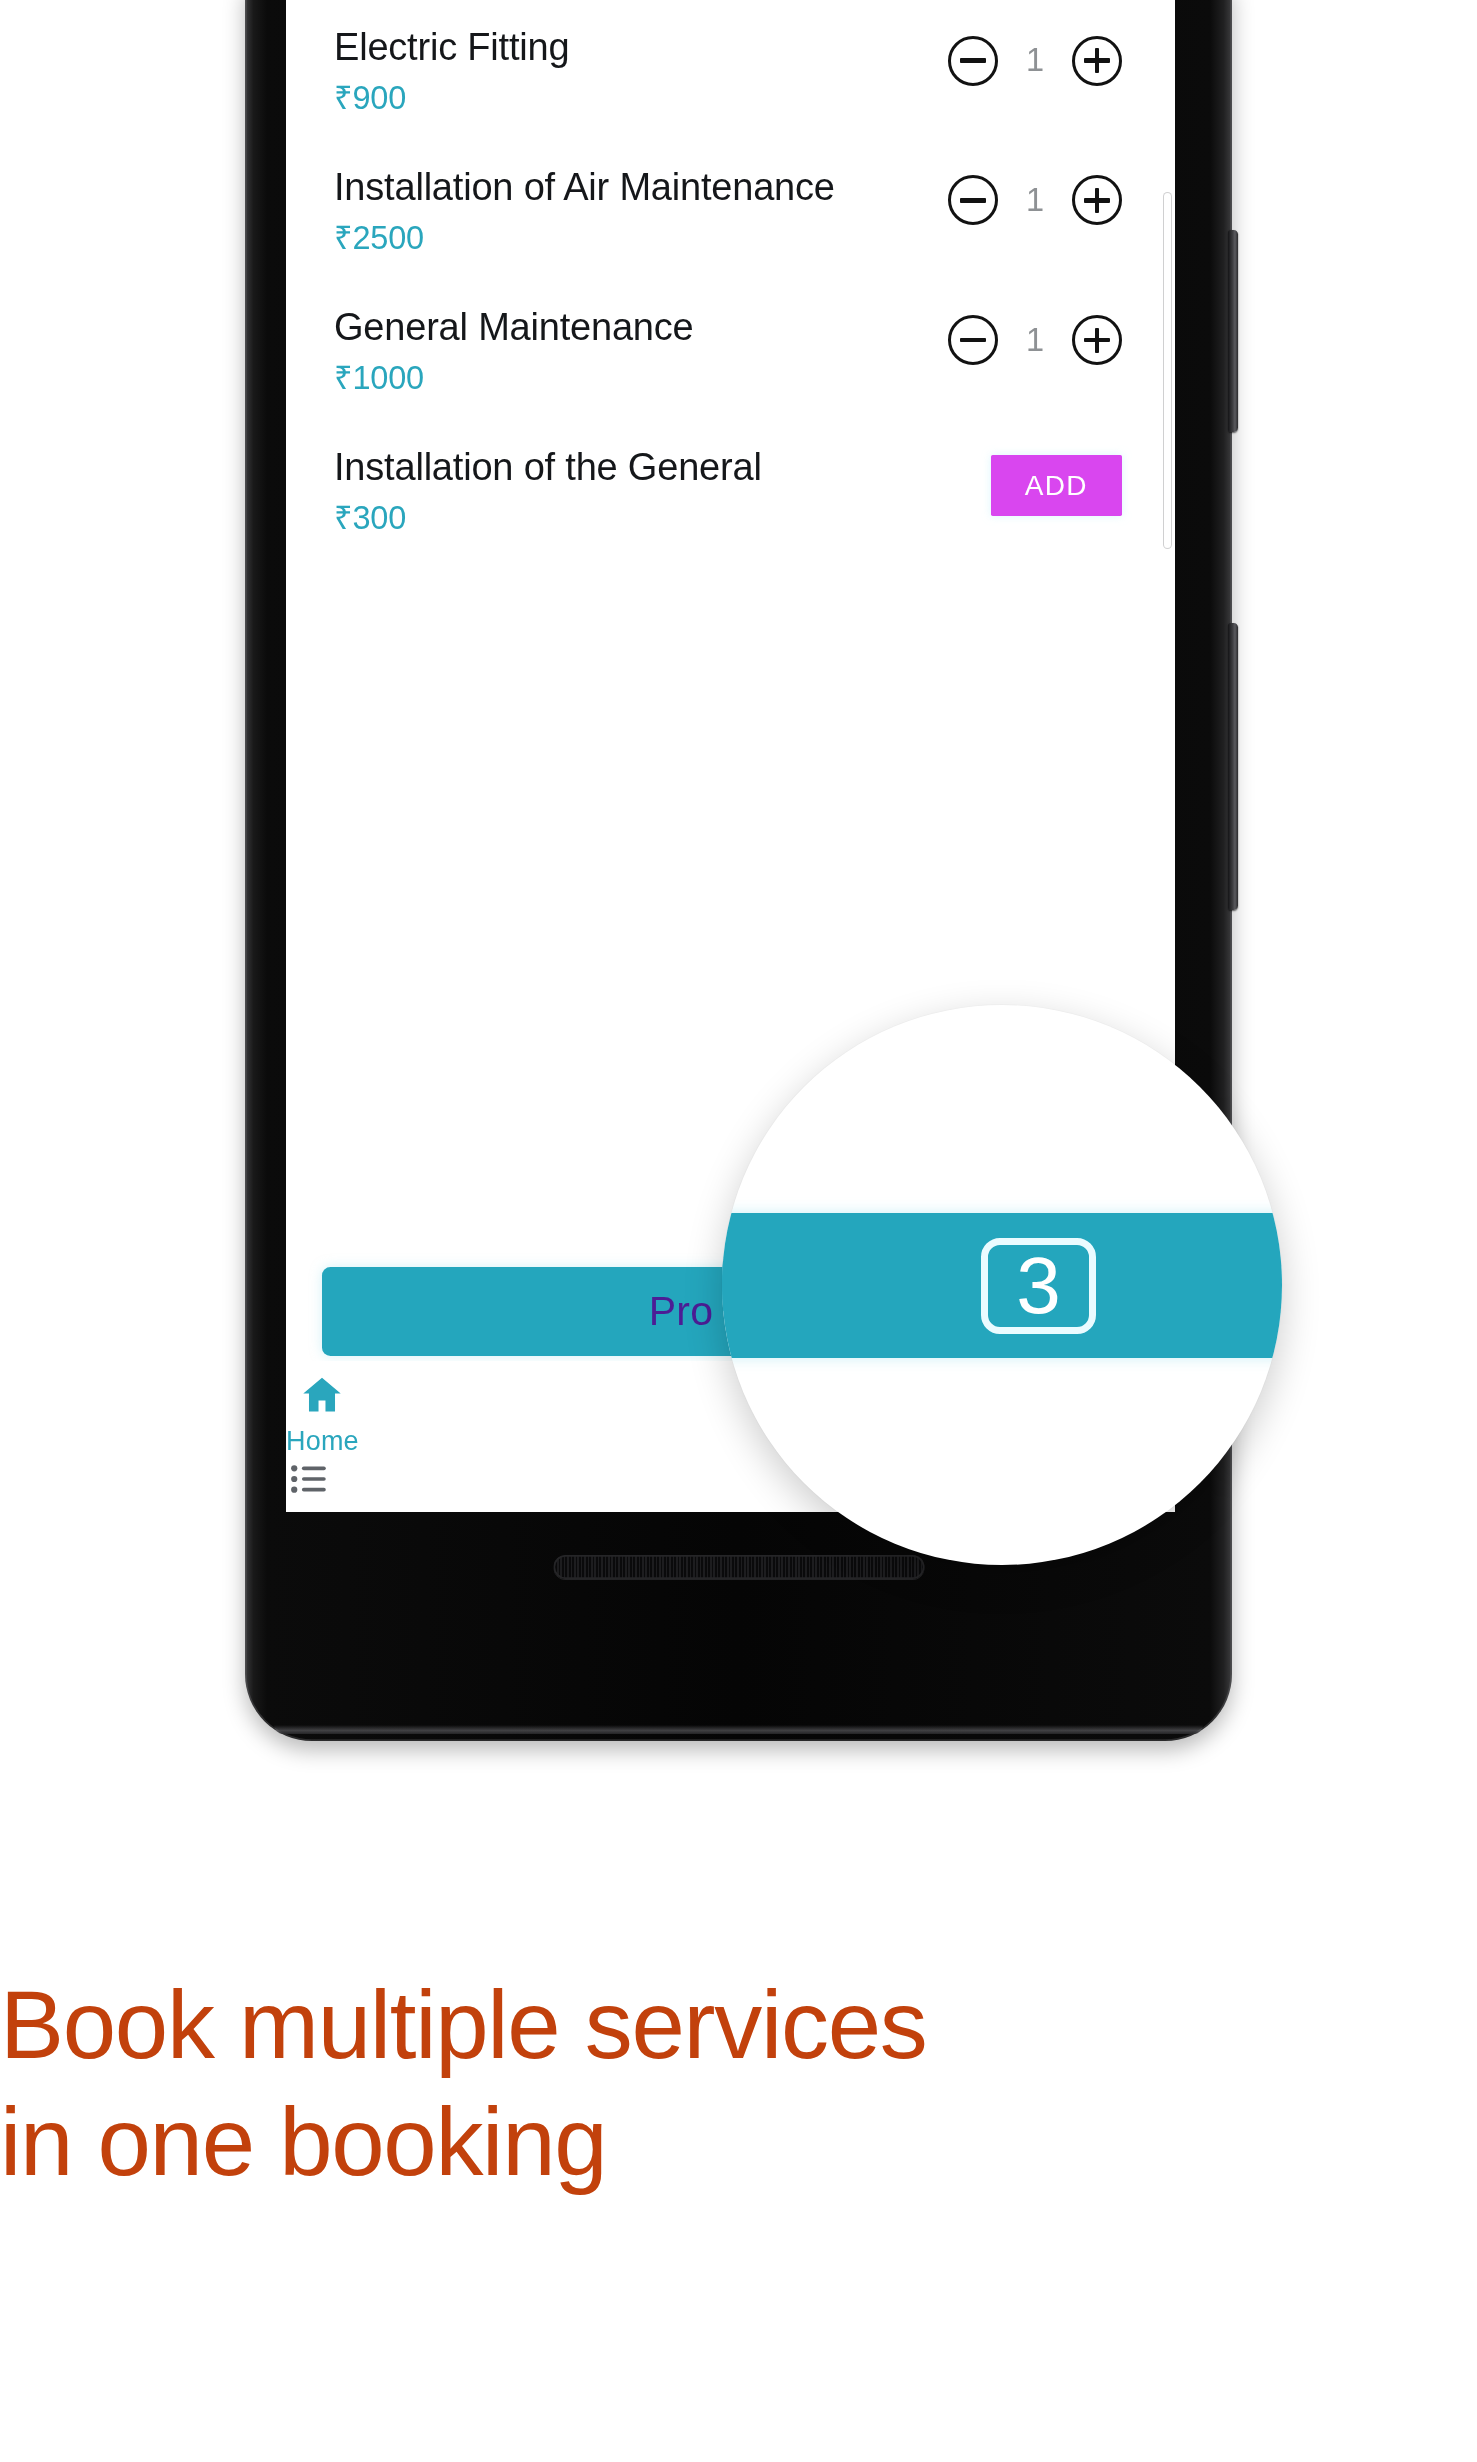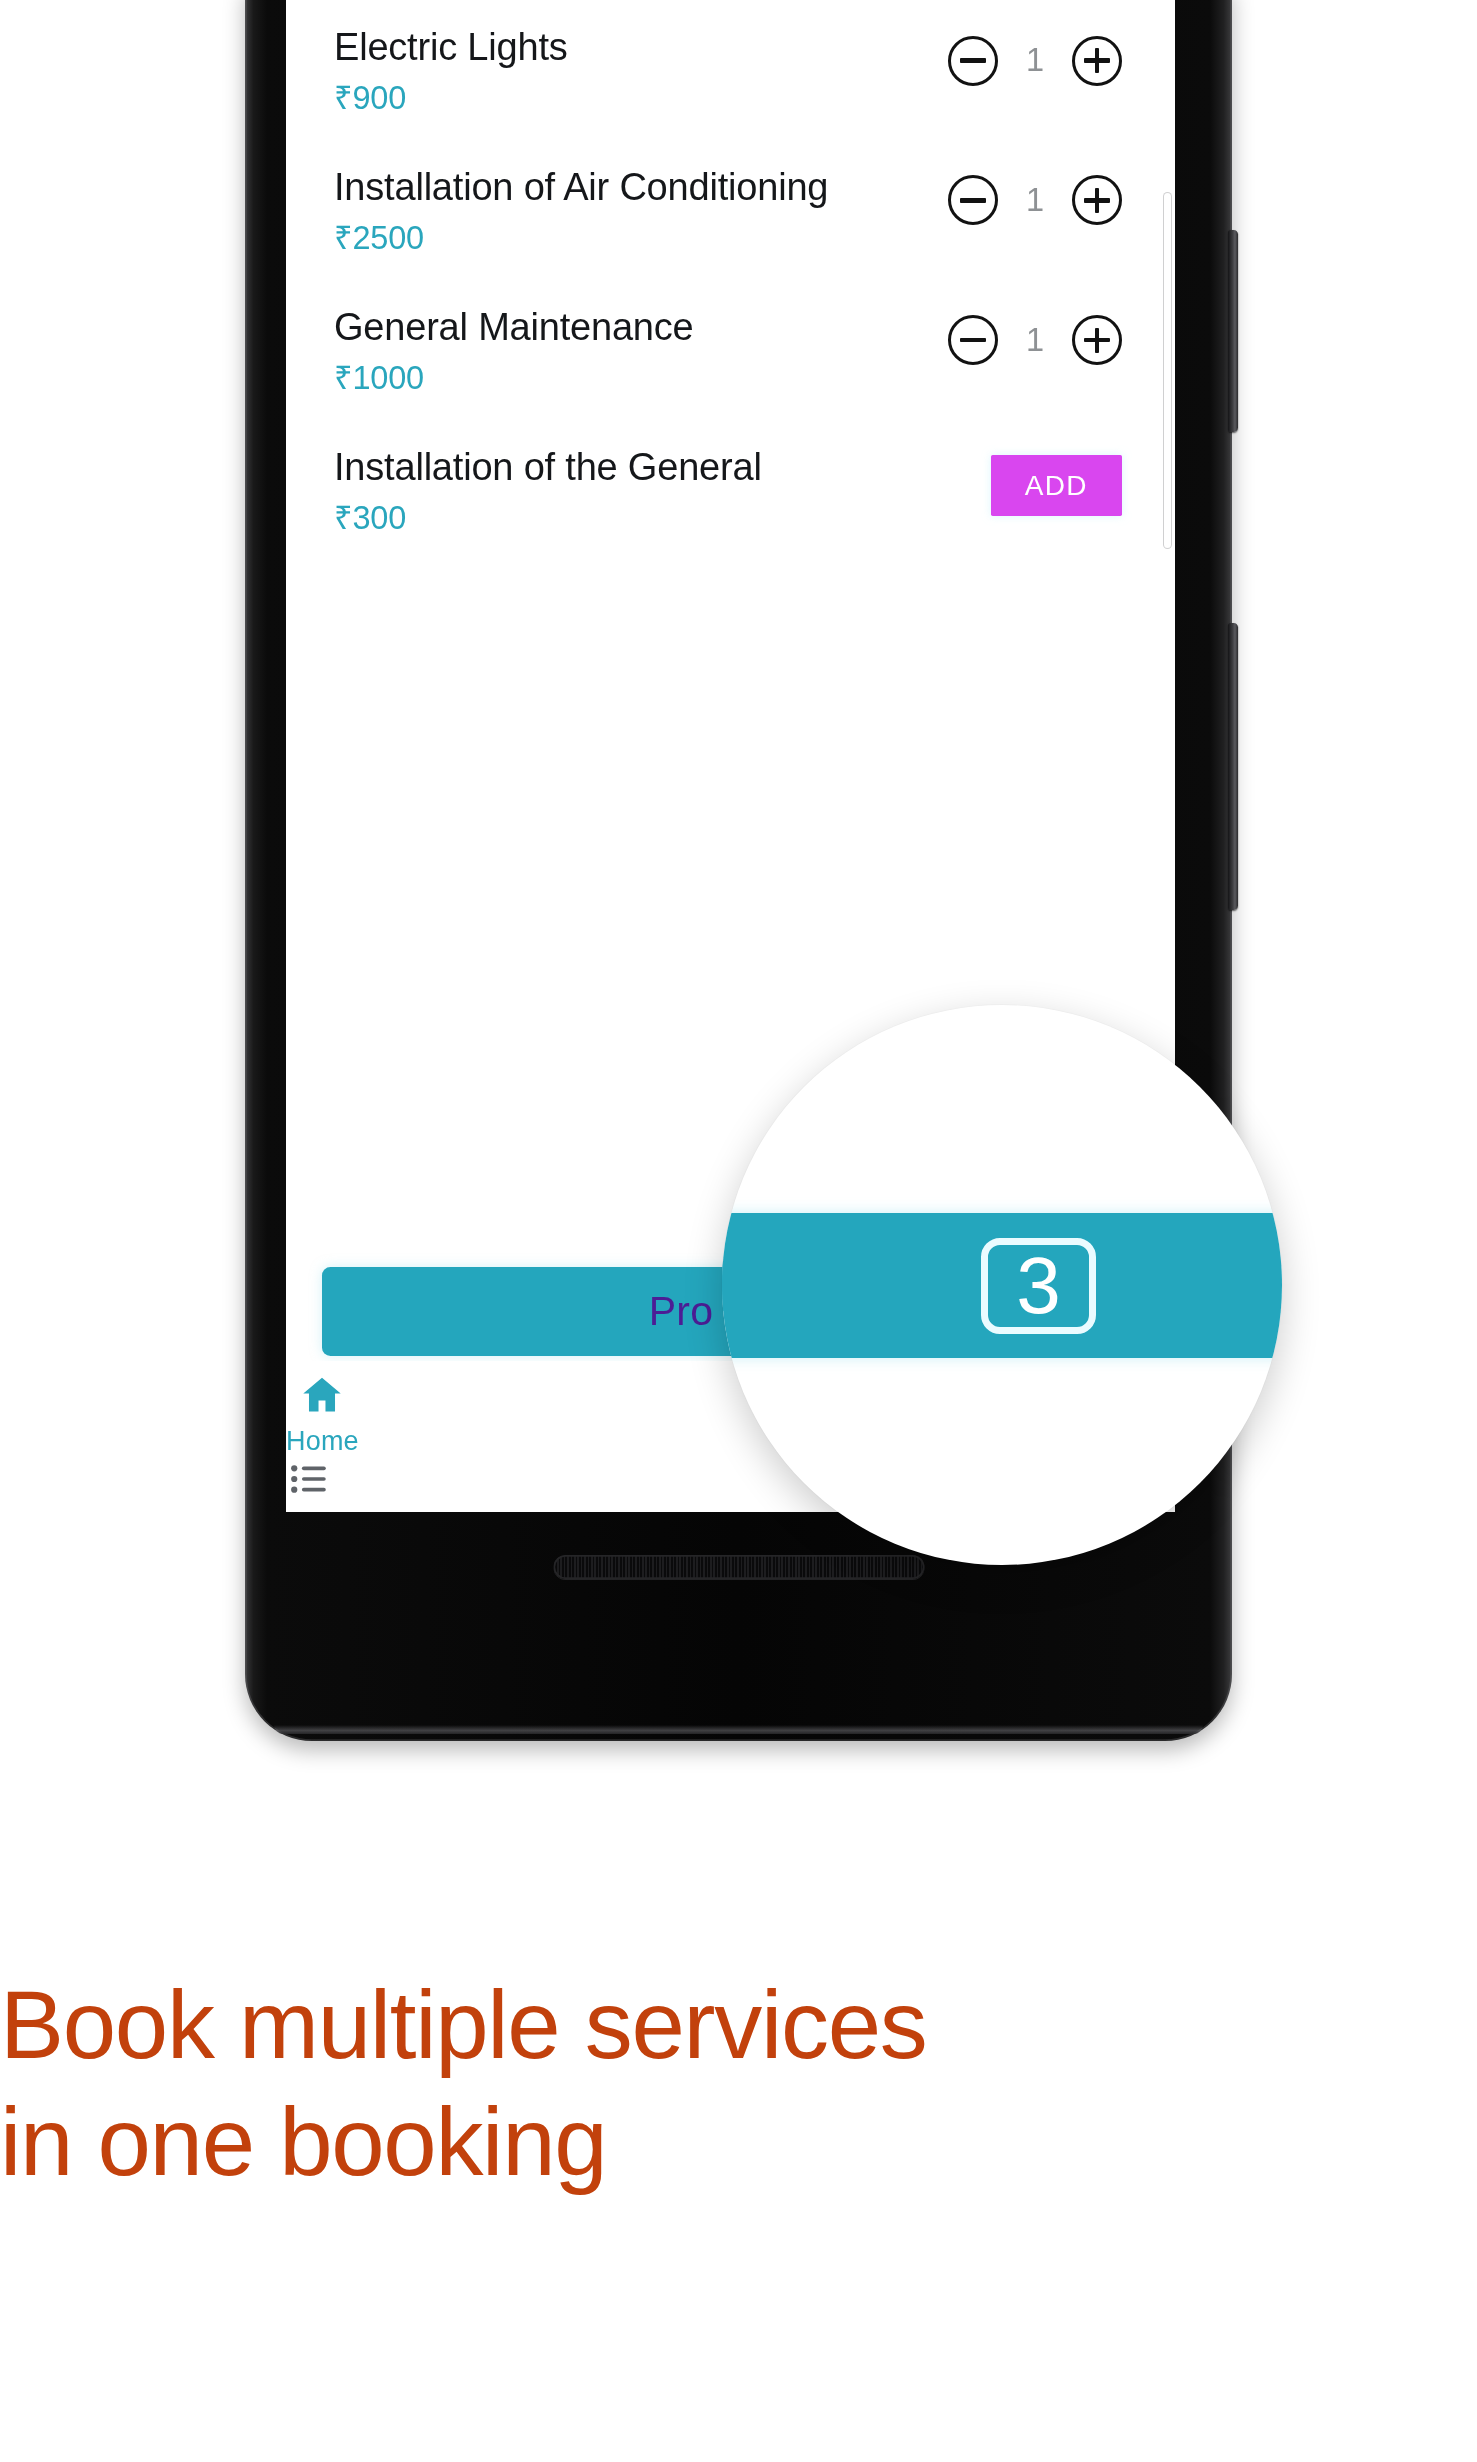--- a/index.html
+++ b/index.html
@@ -314,35 +314,35 @@
 
   <div class="side-btn" id="power-button"></div>
   <div class="side-btn" id="volume-button"></div>
 
   <div class="phone-screen">
 
     <div class="service-list">
 
       <div class="service-row">
         <div class="service-info">
-          <div class="service-name">Electric Lights</div>
+          <div class="service-name">Electric Fitting</div>
           <div class="service-price">₹900</div>
         </div>
         <div class="service-action">
           <div class="stepper">
             <div class="step-btn minus"></div>
             <div class="step-qty">1</div>
             <div class="step-btn plus"></div>
           </div>
         </div>
       </div>
 
       <div class="service-row">
         <div class="service-info">
-          <div class="service-name">Installation of Air Conditioning</div>
+          <div class="service-name">Installation of Air Maintenance</div>
           <div class="service-price">₹2500</div>
         </div>
         <div class="service-action">
           <div class="stepper">
             <div class="step-btn minus"></div>
             <div class="step-qty">1</div>
             <div class="step-btn plus"></div>
           </div>
         </div>
       </div>

